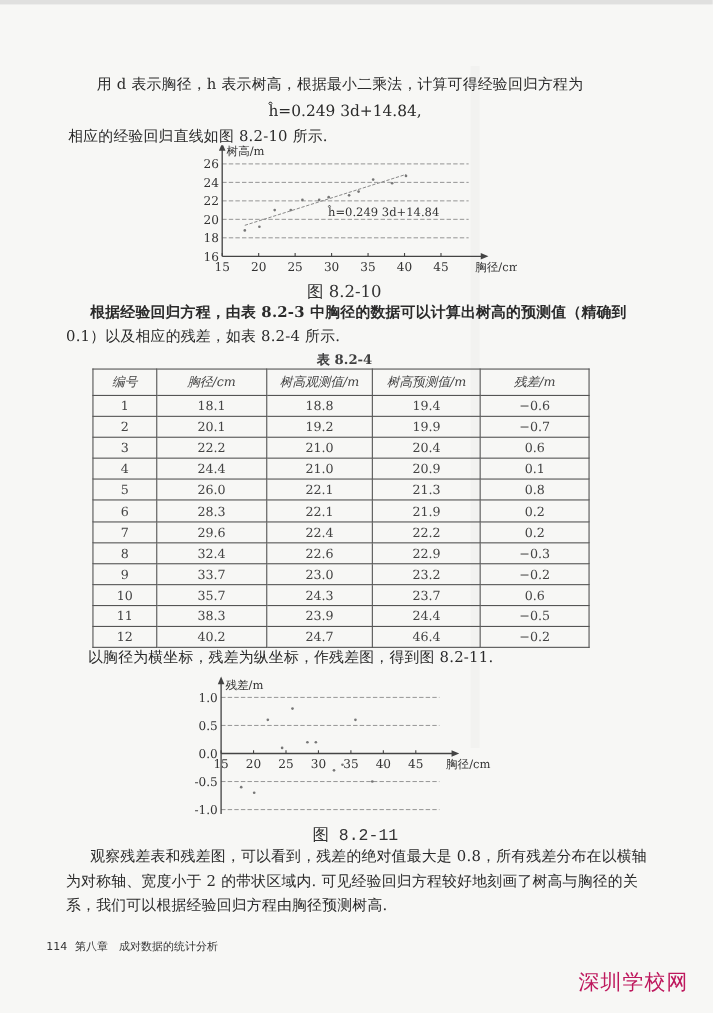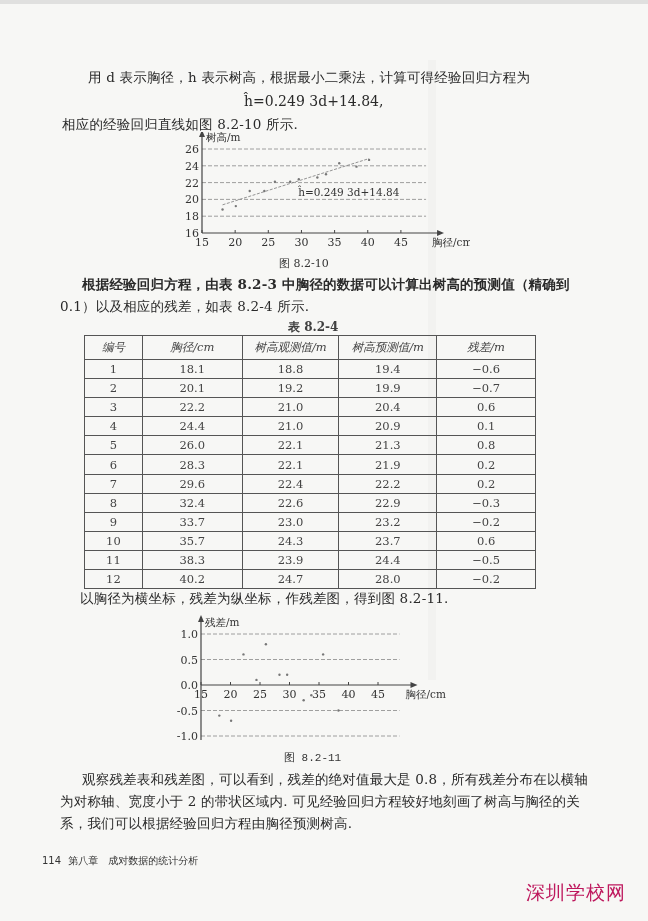--- a/index.html
+++ b/index.html
@@ -6,21 +6,21 @@
   body {
     width: 648px; height: 921px; overflow: hidden;
     background: #f7f7f5;
     font-family: "DejaVu Serif", "Liberation Serif", serif;
     color: #2a2a2a;
     position: relative;
   }
   .page { position: absolute; left: 0; top: 0; width: 648px; height: 714px; }
   .p { position: absolute; font-size: 13.5px; line-height: 18px; white-space: nowrap; letter-spacing: 0.2px; }
   .eq { position: absolute; font-size: 14px; }
-  .caption { position: absolute; font-size: 11px; color: #333; text-align: center; }
+  .caption { position: absolute; font-size: 15px; color: #333; text-align: center; }
   .tcaption { position: absolute; font-size: 12px; font-weight: bold; color: #404040; }
   table.data {
     position: absolute; left: 84px; top: 335px;
     border-collapse: collapse; width: 452px;
     font-size: 11.5px; color: #444;
   }
   table.data th, table.data td {
     border: 1px solid #555; height: 18.1px; padding: 0; text-align: center; font-weight: normal;
   }
   table.data th { height: 23px; color: #444; font-style: italic; }
@@ -189,21 +189,21 @@
           <td>11</td>
           <td>38.3</td>
           <td>23.9</td>
           <td>24.4</td>
           <td>−0.5</td>
         </tr>
         <tr>
           <td>12</td>
           <td>40.2</td>
           <td>24.7</td>
-          <td>28.0</td>
+          <td>46.4</td>
           <td>−0.2</td>
         </tr>
       </tbody>
   </table>
 
   <div class="p" style="left:80px;top:589px;">以胸径为横坐标，残差为纵坐标，作残差图，得到图 8.2-11.</div>
 
   <svg style="position:absolute;left:170px;top:606px;" width="300" height="140" viewBox="0 0 300 140">
     <g id="chart2">
         <line x1="31" x2="229.5" y1="130" y2="130" stroke="#888" stroke-width="0.8" stroke-dasharray="4 2"></line>

